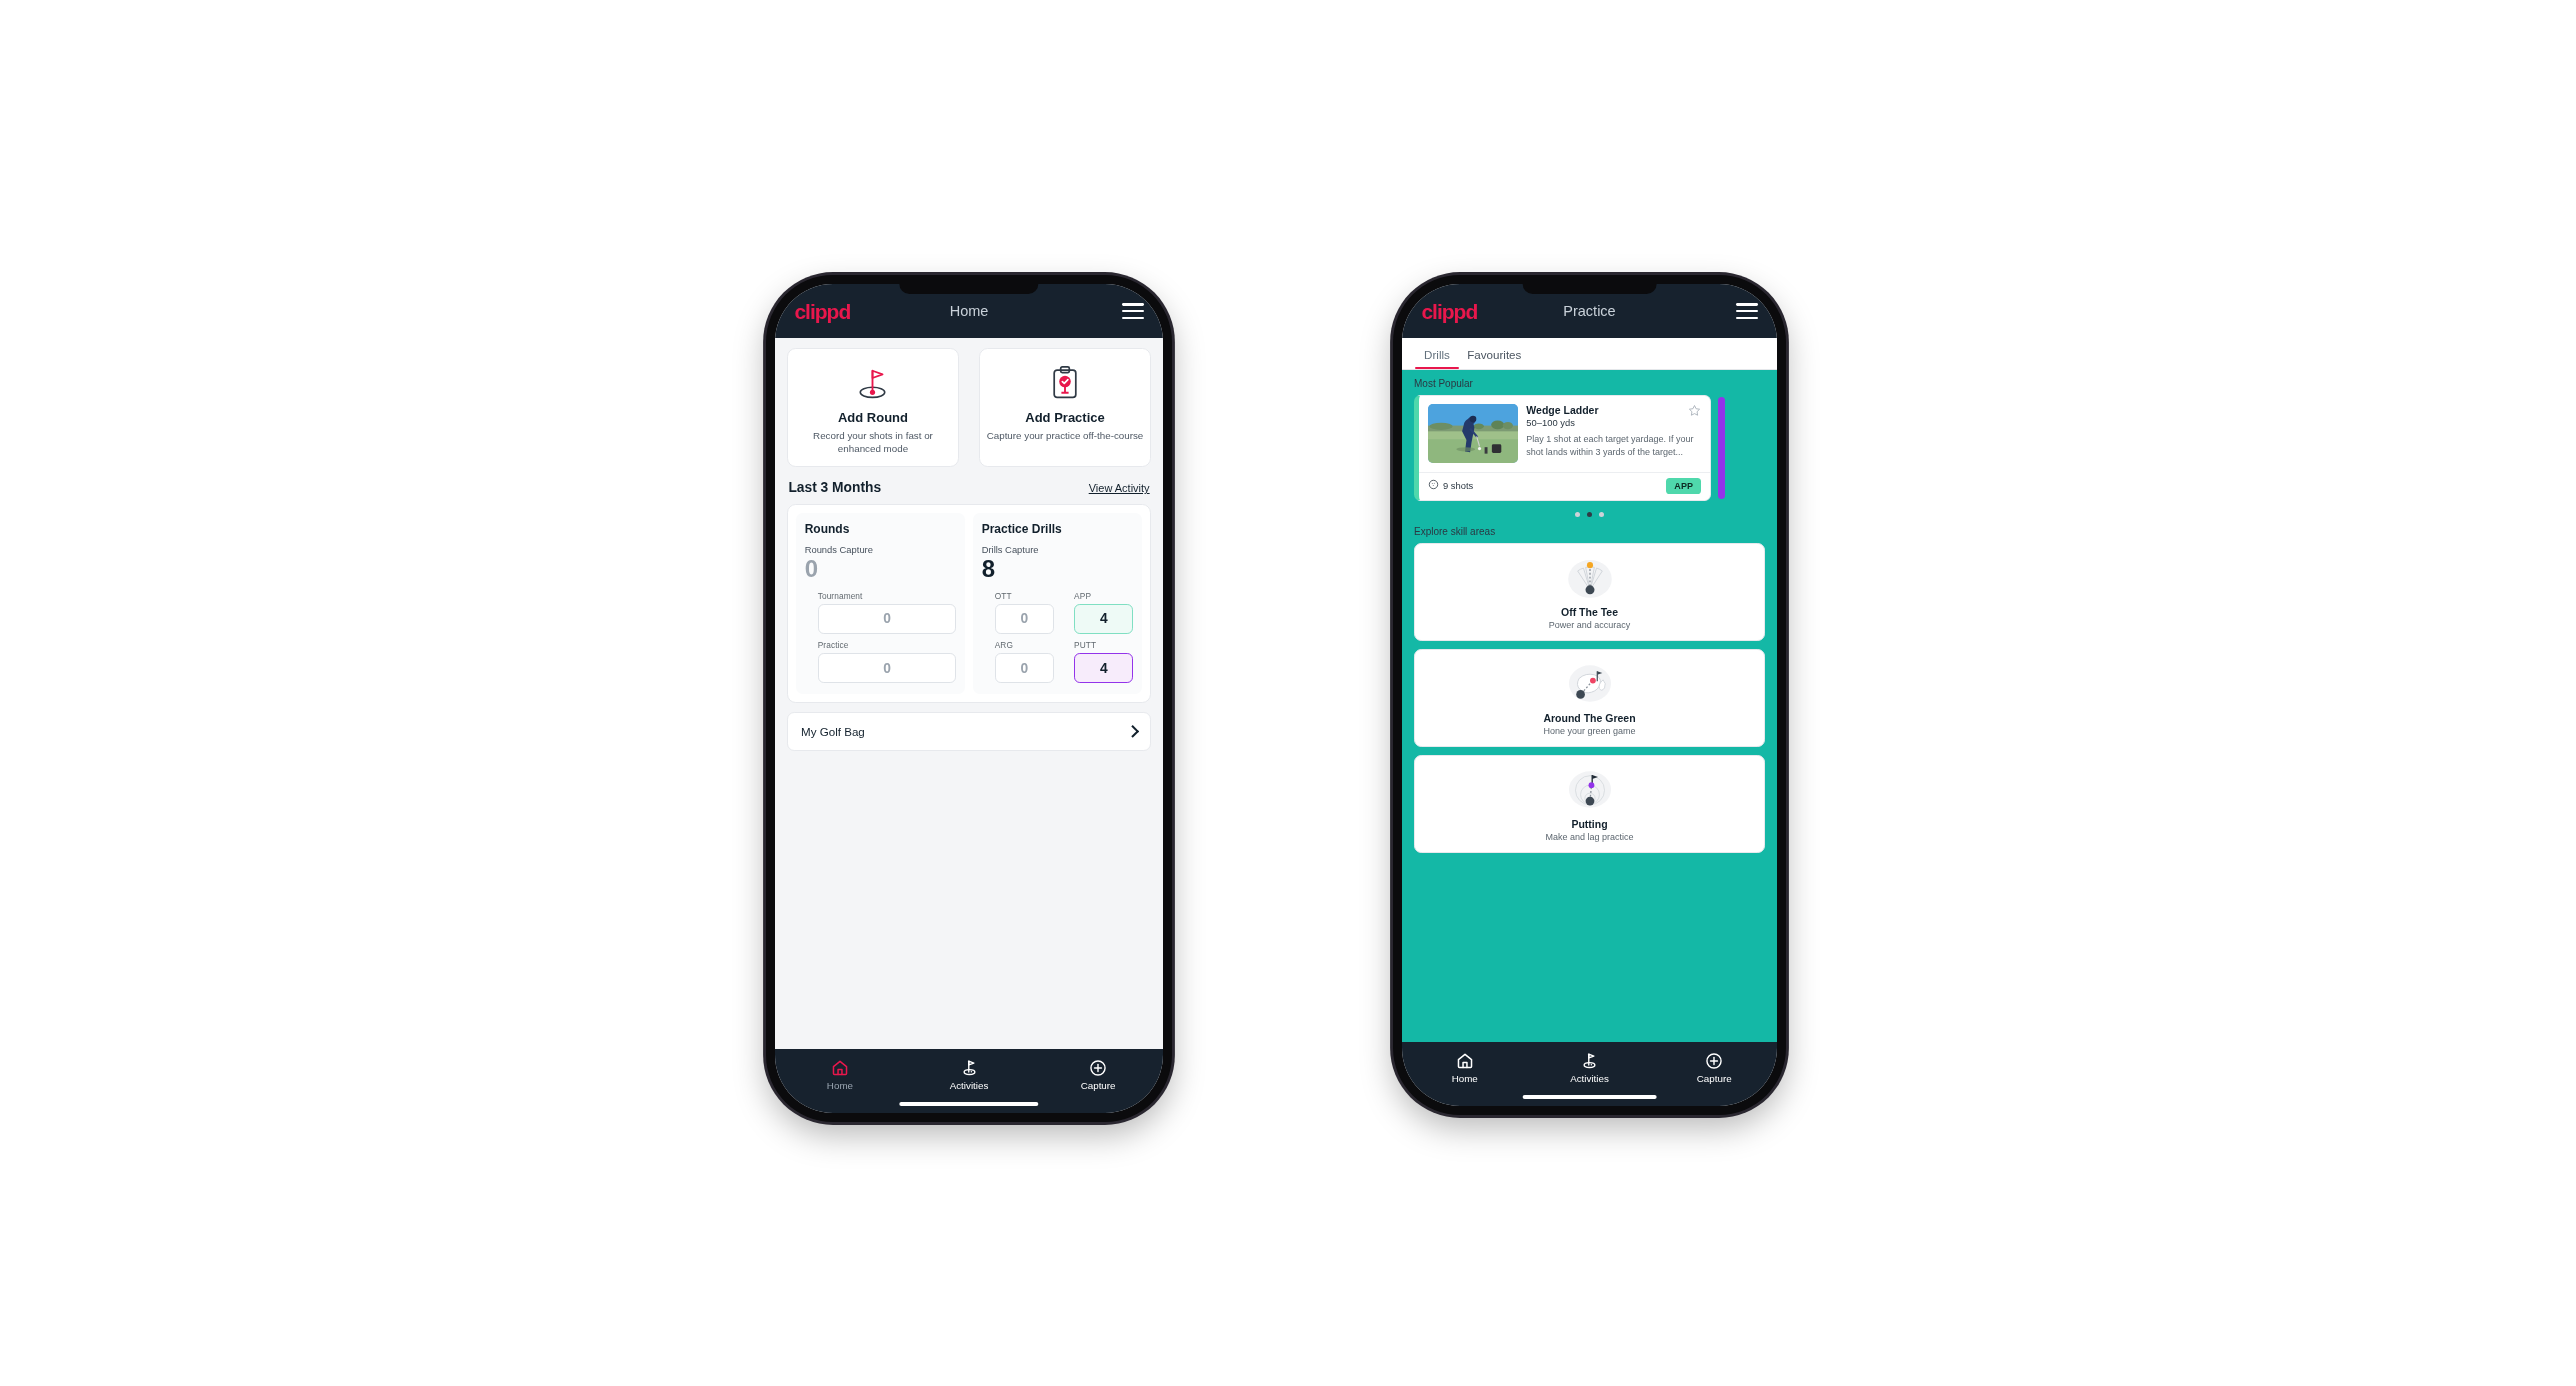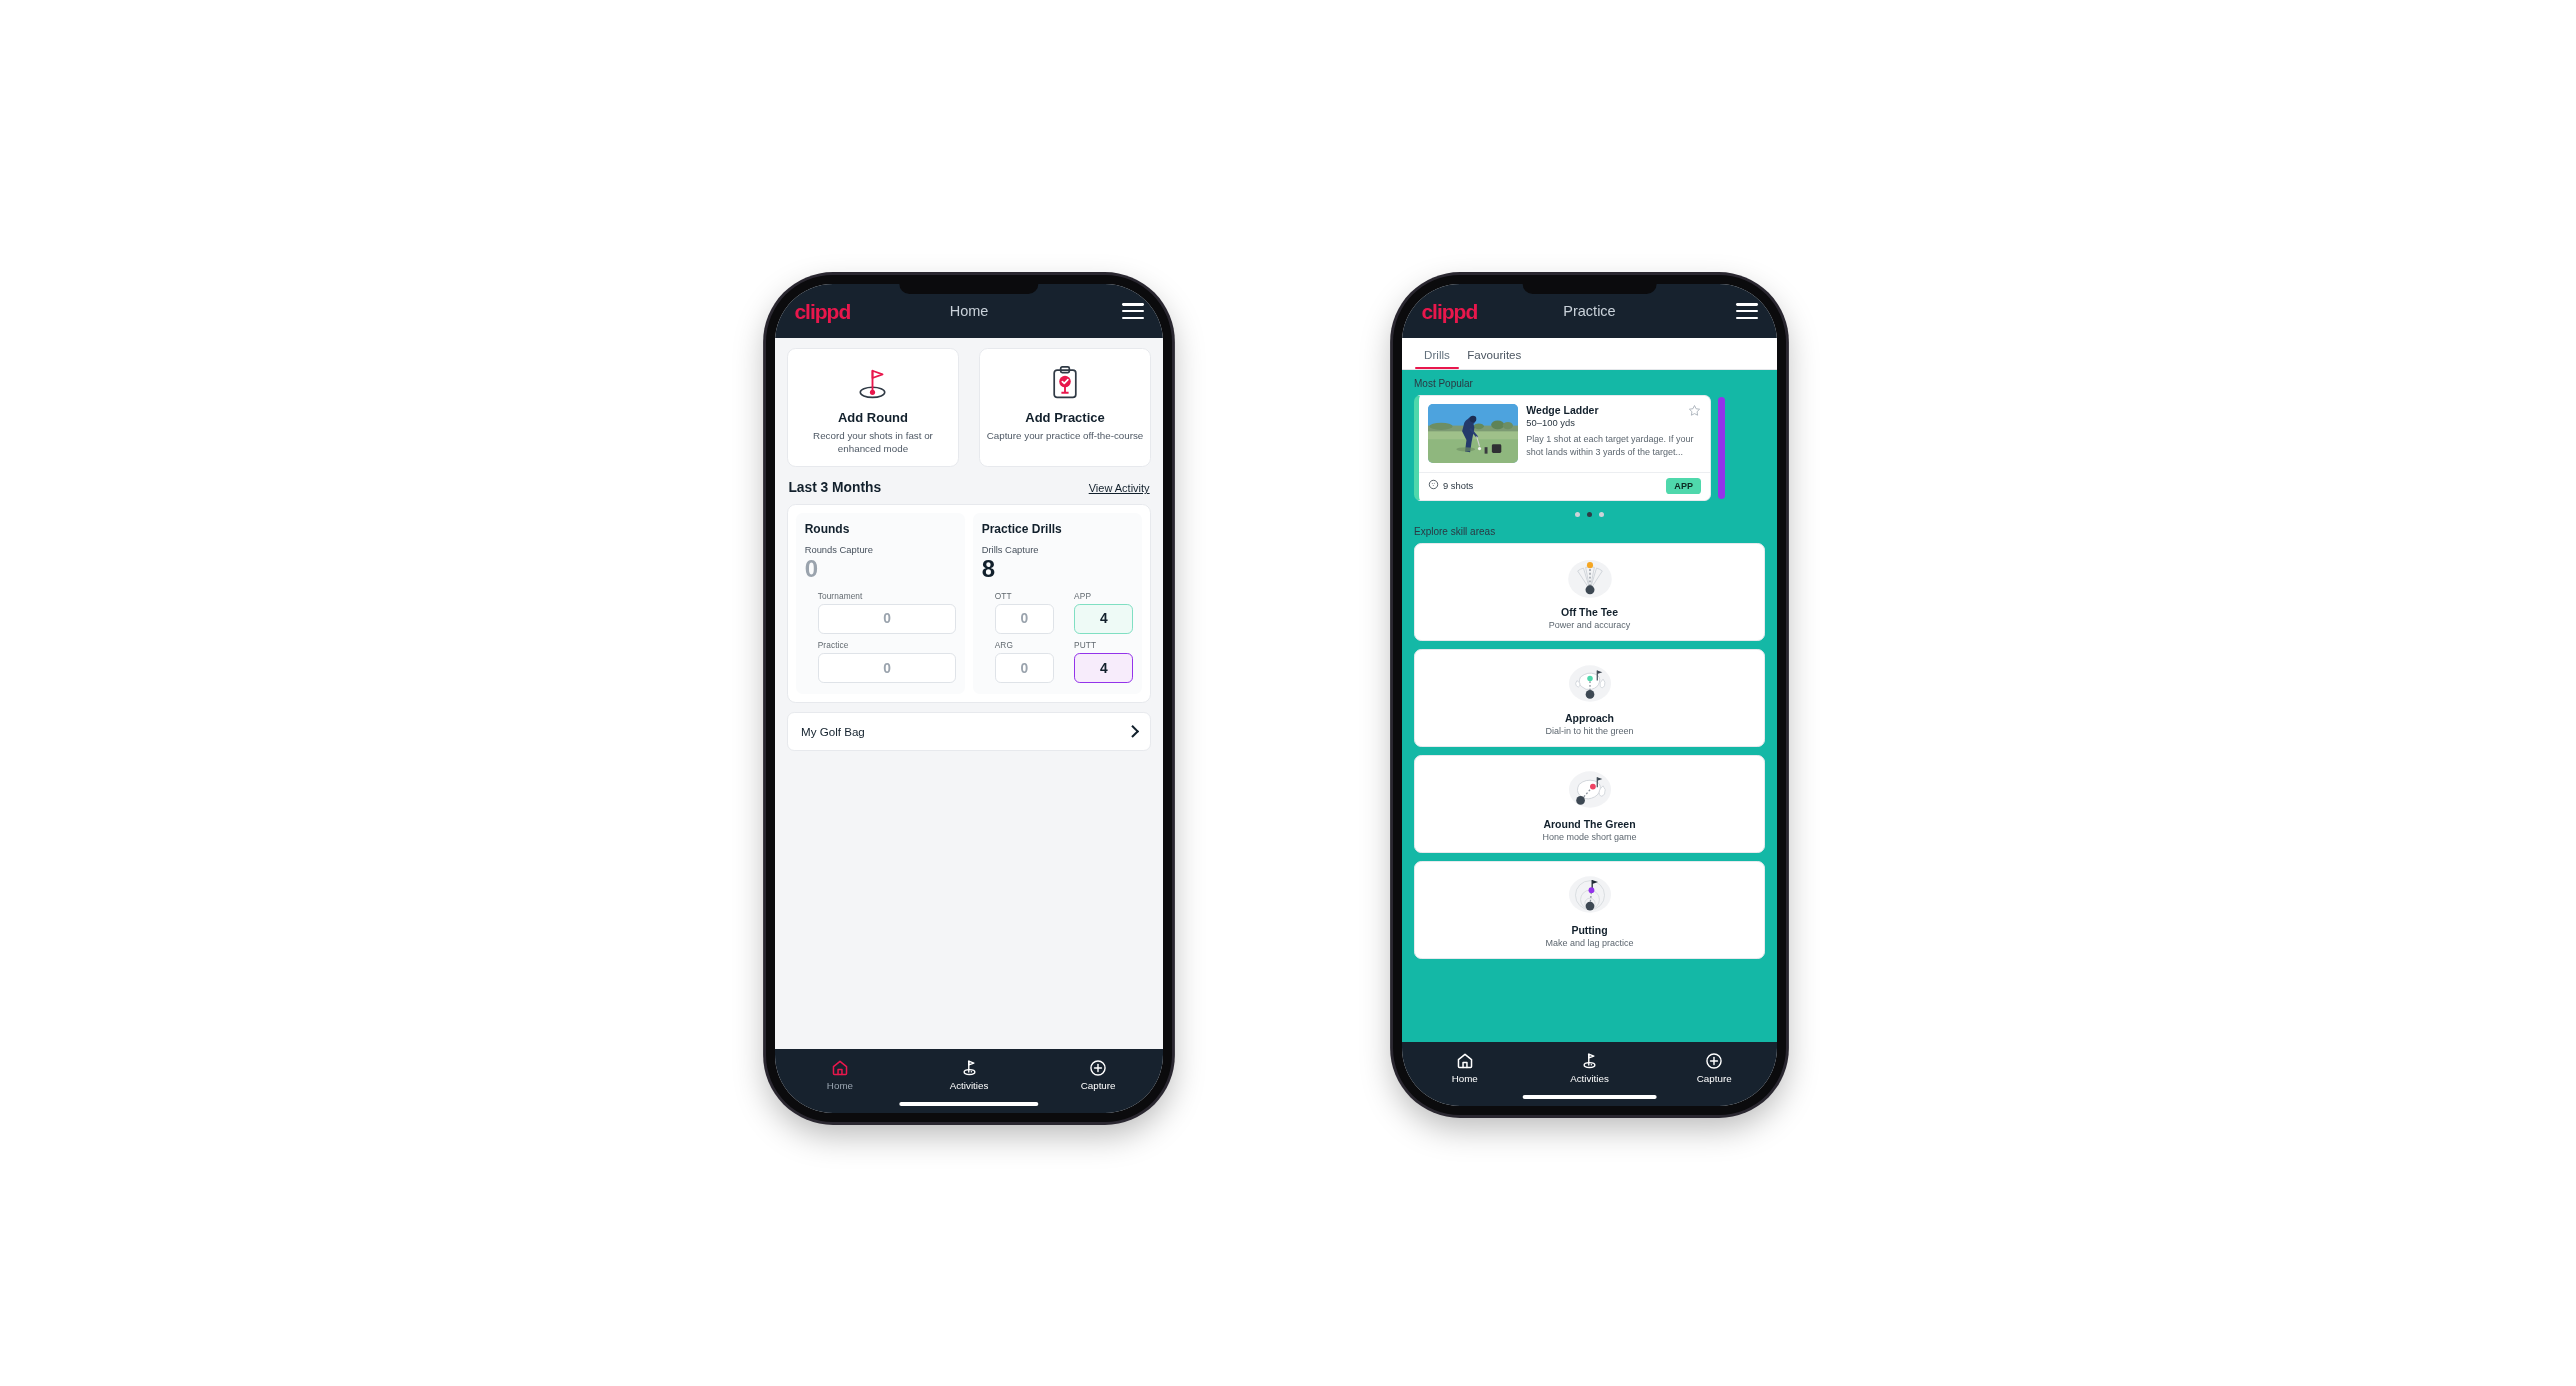--- a/index.html
+++ b/index.html
@@ -492,53 +492,36 @@
                     <path d="M37 48 L54 22 a26 26 0 0 0 -8 -4 Z" fill="none" stroke="#ccd1d7" stroke-width="1.2"></path>
                     <line x1="37" y1="48" x2="37" y2="15" stroke="#8a929b" stroke-width="1.8" stroke-dasharray="2.6 2.6"></line>
                     <circle cx="37" cy="14" r="4.2" fill="#f5a623"></circle>
                     <circle cx="37" cy="48" r="6.2" fill="#3d4853"></circle>
                   </svg>
                 </div>
                 <div class="skill-title">Off The Tee</div>
                 <div class="skill-sub">Power and accuracy</div>
               </div>
 
-              <div class="skill-card">
-                <div class="skill-art">
-                  <svg width="54" height="45" viewBox="0 0 74 62">
-                    <ellipse cx="37" cy="31" rx="29" ry="25" fill="#f2f3f5"></ellipse>
-                    <path d="M24 22 q-4 8 1 13 q6 6 14 4 q9 -2 11 -10 q2 -8 -6 -11 q-10 -4 -20 4 z" fill="#fff" stroke="#ccd1d7" stroke-width="1.2"></path>
-                    <path d="M19 27 q-3 4 -1 7 q3 4 5 0 q2 -4 -4 -7 z" fill="#fff" stroke="#ccd1d7" stroke-width="1.1"></path>
-                    <path d="M55 25 q4 4 2 9 q-3 5 -6 1 q-2 -5 4 -10 z" fill="#fff" stroke="#ccd1d7" stroke-width="1.1"></path>
-                    <line x1="47" y1="13" x2="47" y2="27" stroke="#3d4853" stroke-width="1.6"></line>
-                    <path d="M47 13 l7 2.4 -7 2.4 z" fill="#3d4853"></path>
-                    <line x1="37" y1="46" x2="37" y2="25" stroke="#8a929b" stroke-width="1.8" stroke-dasharray="2.6 2.6"></line>
-                    <circle cx="37" cy="24" r="3.8" fill="#4fd8ac"></circle>
-                    <circle cx="37" cy="46" r="6" fill="#3d4853"></circle>
-                  </svg>
-                </div>
-                <div class="skill-title">Approach</div>
-                <div class="skill-sub">Dial-in to hit the green</div>
-              </div>
 
               <div class="skill-card">
                 <div class="skill-art">
                   <svg width="54" height="45" viewBox="0 0 74 62">
                     <ellipse cx="37" cy="31" rx="29" ry="25" fill="#f2f3f5"></ellipse>
                     <path d="M22 24 q-5 9 1 15 q7 7 16 4 q10 -3 12 -12 q2 -9 -8 -12 q-12 -3 -21 5 z" fill="#fff" stroke="#ccd1d7" stroke-width="1.2"></path>
                     <path d="M55 26 q5 5 2 11 q-4 6 -7 1 q-2 -6 5 -12 z" fill="#fff" stroke="#ccd1d7" stroke-width="1.1"></path>
                     <line x1="47" y1="14" x2="47" y2="28" stroke="#3d4853" stroke-width="1.6"></line>
                     <path d="M47 14 l7 2.4 -7 2.4 z" fill="#3d4853"></path>
                     <line x1="25" y1="45" x2="40" y2="28" stroke="#8a929b" stroke-width="1.8" stroke-dasharray="2.6 2.6"></line>
                     <circle cx="41" cy="27" r="4" fill="#ef4464"></circle>
                     <circle cx="24" cy="46" r="6" fill="#3d4853"></circle>
                   </svg>
                 </div>
                 <div class="skill-title">Around The Green</div>
-                <div class="skill-sub">Hone mode short game</div>
+                <div class="skill-sub">Hone your green game</div>
               </div>
 
               <div class="skill-card">
                 <div class="skill-art">
                   <svg width="54" height="45" viewBox="0 0 74 62">
                     <ellipse cx="37" cy="31" rx="29" ry="25" fill="#f2f3f5"></ellipse>
                     <circle cx="37" cy="32" r="20" fill="none" stroke="#d6dade" stroke-width="1.2"></circle>
                     <circle cx="37" cy="38" r="13" fill="none" stroke="#d6dade" stroke-width="1.2"></circle>
                     <circle cx="37" cy="43" r="7" fill="none" stroke="#d6dade" stroke-width="1.2"></circle>
                     <line x1="40" y1="11" x2="40" y2="25" stroke="#1f2a35" stroke-width="1.8"></line>

